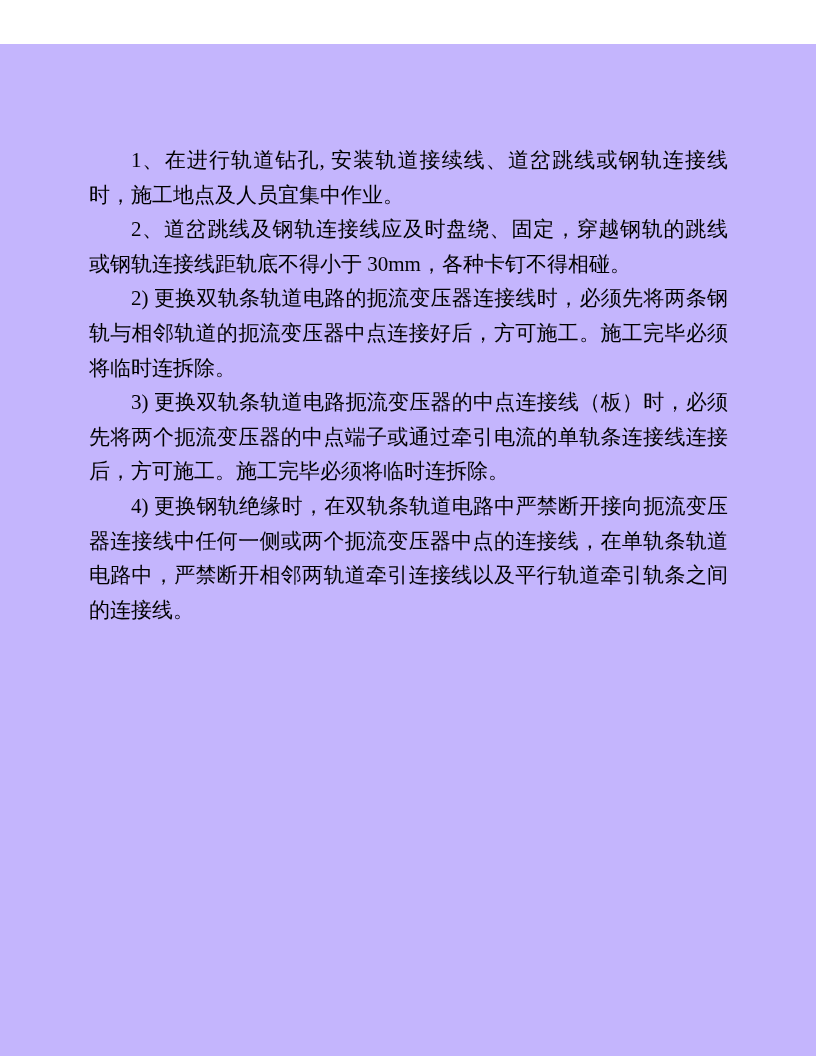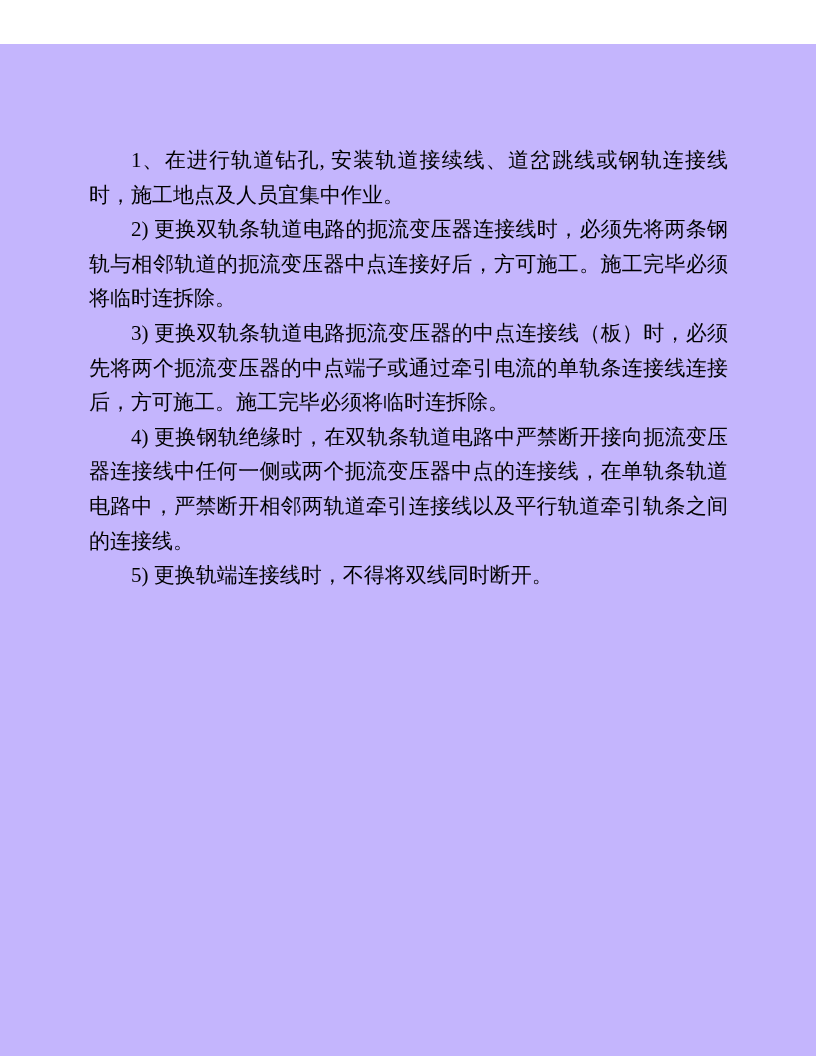--- a/index.html
+++ b/index.html
@@ -29,18 +29,18 @@
     text-indent: 2em;
     word-break: break-all;
   }
 </style>
 </head>
 <body>
 
 <div class="page" style="background: #c4b5fd; margin-top: 44px;">
   <div class="doc-body" style="color: rgb(0, 0, 0);">
       <p class="para">1、在进行轨道钻孔, 安装轨道接续线、道岔跳线或钢轨连接线时，施工地点及人员宜集中作业。</p>
+      <p class="para">2、道岔跳线及钢轨连接线应及时盘绕、固定，穿越钢轨的跳线或钢轨连接线距轨底不得小于 30mm，各种卡钉不得相碰。</p>
       <p class="para">2) 更换双轨条轨道电路的扼流变压器连接线时，必须先将两条钢轨与相邻轨道的扼流变压器中点连接好后，方可施工。施工完毕必须将临时连拆除。</p>
       <p class="para">3) 更换双轨条轨道电路扼流变压器的中点连接线（板）时，必须先将两个扼流变压器的中点端子或通过牵引电流的单轨条连接线连接后，方可施工。施工完毕必须将临时连拆除。</p>
       <p class="para">4) 更换钢轨绝缘时，在双轨条轨道电路中严禁断开接向扼流变压器连接线中任何一侧或两个扼流变压器中点的连接线，在单轨条轨道电路中，严禁断开相邻两轨道牵引连接线以及平行轨道牵引轨条之间的连接线。</p>
-      <p class="para">5) 更换轨端连接线时，不得将双线同时断开。</p>
     </div>
 </div>
 
 </body></html>

